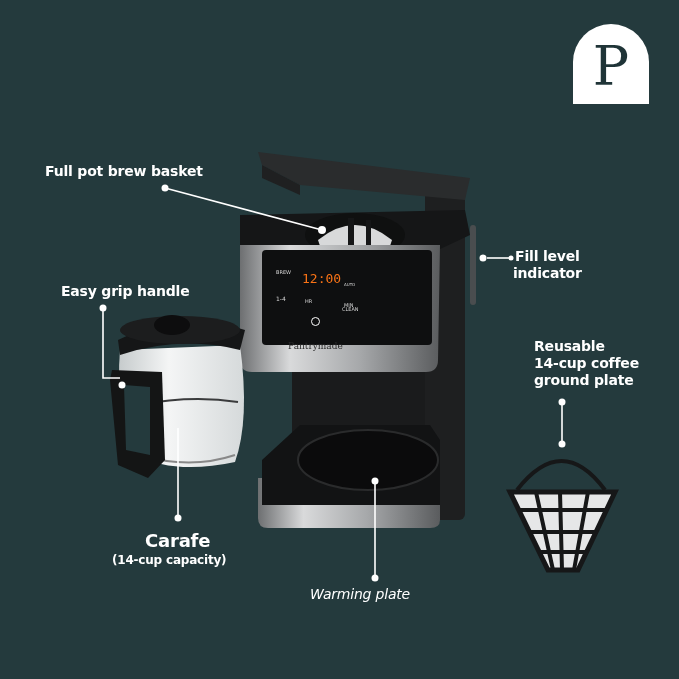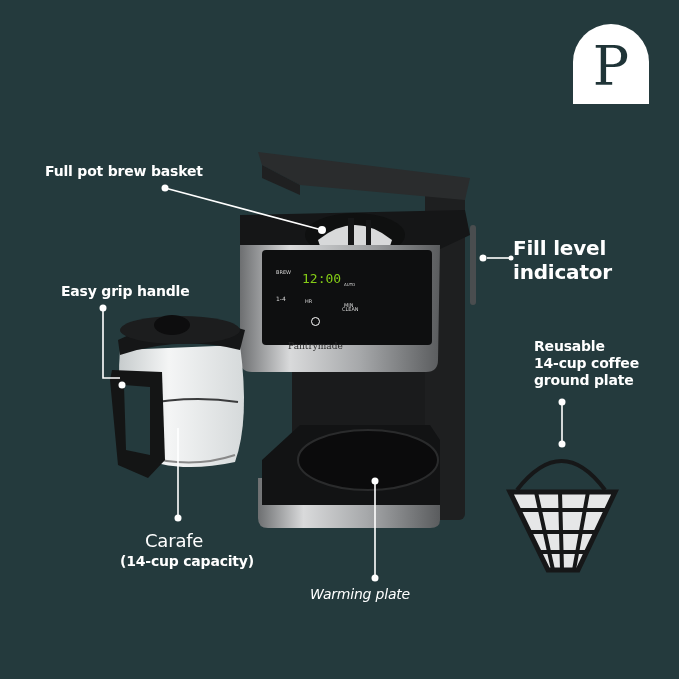--- a/index.html
+++ b/index.html
@@ -92,41 +92,41 @@
     <circle cx="562" cy="402" r="3.5"></circle>
       <circle cx="562" cy="444" r="3.5"></circle>
     <circle cx="178" cy="518" r="3.5"></circle>
     <circle cx="375" cy="481" r="3.5"></circle>
       <circle cx="375" cy="578" r="3.5"></circle>
   </g>
 </svg>
 
 <div style="position:absolute;left:262px;top:250px;width:170px;height:95px;font-family:'DejaVu Sans',sans-serif;color:#d5d5d5;">
   <span style="position:absolute;left:14px;top:19px;font-size:5px;">BREW</span>
-  <span style="position:absolute;left:40px;top:21px;font-size:13px;font-family:'DejaVu Sans Mono',monospace;color:#84cc16;">12:00</span>
+  <span style="position:absolute;left:40px;top:21px;font-size:13px;font-family:'DejaVu Sans Mono',monospace;color:#f97316;">12:00</span>
   <span style="position:absolute;left:82px;top:32px;font-size:4px;">AUTO</span>
   <span style="position:absolute;left:14px;top:45px;font-size:6px;">1-4</span>
   <span style="position:absolute;left:43px;top:48px;font-size:5px;">HR</span>
   <span style="position:absolute;left:82px;top:52px;font-size:5px;">MIN</span>
   <span style="position:absolute;left:80px;top:56px;font-size:5px;">CLEAN</span>
   <span style="position:absolute;left:49px;top:67px;width:7px;height:7px;border:1px solid #fff;border-radius:50%;"></span>
 </div>
 <span style="position:absolute;left:288px;top:341px;font-family:'DejaVu Serif',serif;font-size:9px;color:#2a2a2a;">Pantrymade</span>
 
 <div class="label" style="left:45px;top:163px;font-size:14px;">Full pot brew basket</div>
 
-<div class="label" style="left:513px;top:236px;font-size:20px;">
+<div class="label" style="left:513px;top:248px;font-size:14px;text-align:center;">
   <div>Fill level</div>
   <div>indicator</div>
 </div>
 
 <div class="label" style="left:45px;top:283px;font-size:14px;margin-left:16px;">Easy grip handle</div>
 
 <div class="label" style="left:534px;top:338px;font-size:14px;">
   <div>Reusable</div>
   <div>14-cup coffee</div>
   <div>ground plate</div>
 </div>
 
-<div class="label" style="left:145px;top:530px;font-size:18px;font-weight:400;">Carafe</div>
-<div class="label" style="left:120px;top:553px;font-size:14px;">(14-cup capacity)</div>
+<div class="label" style="left:145px;top:530px;font-size:18px;font-weight:700;">Carafe</div>
+<div class="label" style="left:112px;top:553px;font-size:12px;">(14-cup capacity)</div>
 
 <div class="label" style="left:310px;top:586px;font-size:14px;font-weight:500;font-style:italic;">Warming plate</div>
 
 </body></html>

